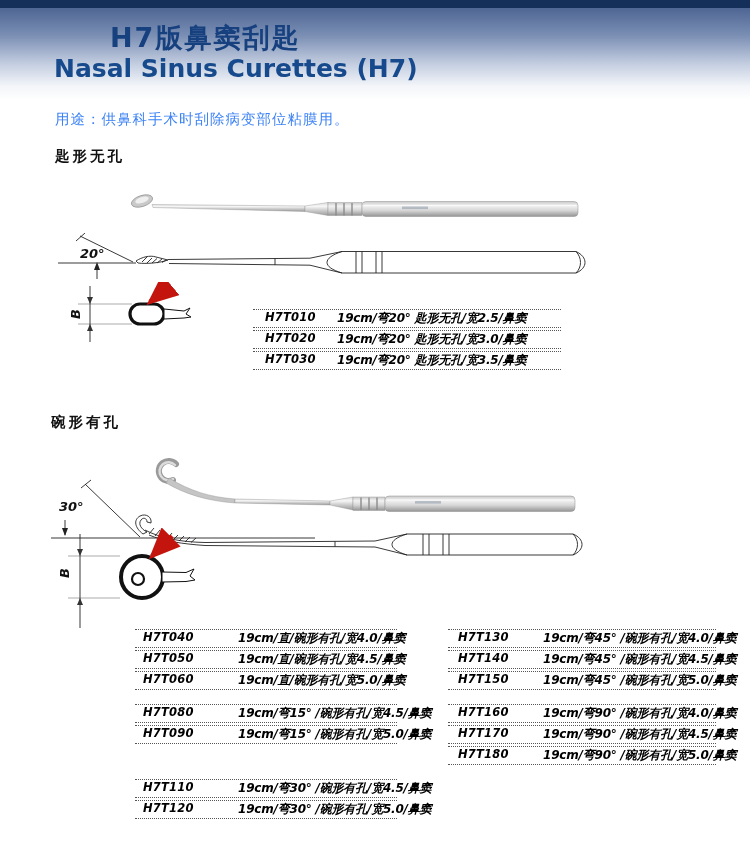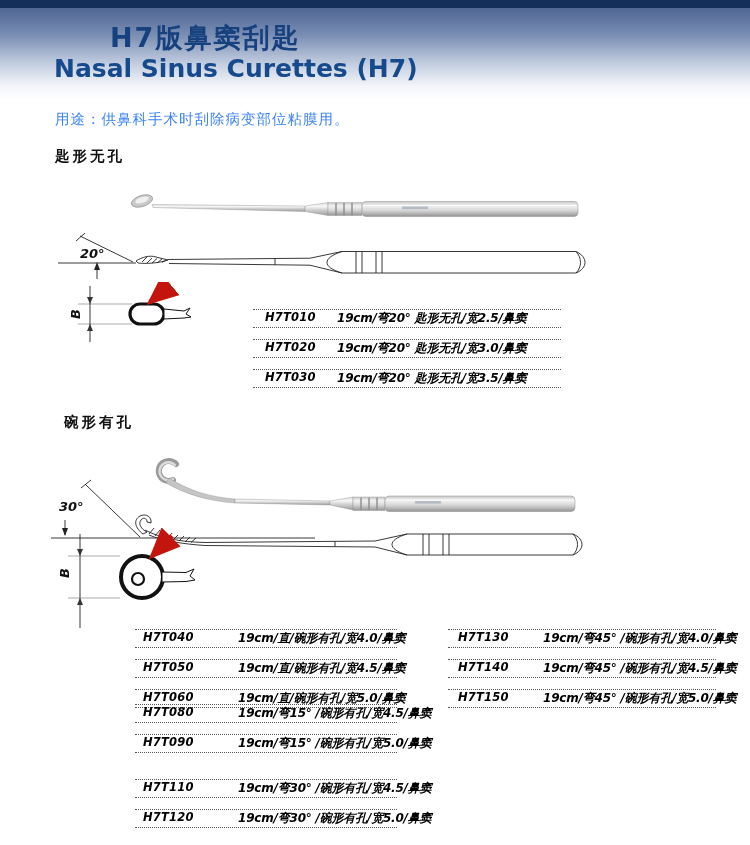--- a/index.html
+++ b/index.html
@@ -12,34 +12,34 @@
   .hgrad  { position:absolute; left:0; top:8px; width:750px; height:92px;
             background:linear-gradient(to bottom,#4e6694 0%,#7b8fb4 30%,#c6d0e2 62%,#f3f5f9 85%,#ffffff 100%); }
   .title-zh { position:absolute; left:110px; top:20px; font-size:27px; font-weight:bold;
               color:#17407f; letter-spacing:2px; }
   .title-en { position:absolute; left:54px; top:54px; font-size:25px; 
               font-weight:600; color:#174a8c; }
   
   .usage { position:absolute; left:55px; top:110px; font-size:14.5px; color:#3b82f6; letter-spacing:1px; }
   .sec-label { position:absolute; font-size:14.5px; font-weight:600; color:#111; letter-spacing:3px; }
   #label1 { left:55px; top:147px; }
-  #label2 { left:64px; top:413px; }
+  #label2 { left:51px; top:413px; }
   
   .absvg { position:absolute; }
   #photo1 { left:100px; top:183px; }
   #line1  { left:50px;  top:233px; }
   #xsec1  { left:66px;  top:282px; }
   #photo2 { left:95px;  top:452px; }
   #line2  { left:45px;  top:478px; }
   #xsec2  { left:58px;  top:528px; }
   
   .ptable { position:absolute; }
   .trow { display:flex; height:17px;
           border-top:1px dotted #555; border-bottom:1px dotted #555; }
-  .trow + .trow { margin-top:11px; }
+  .trow + .trow { margin-top:2px; }
   .model { font-weight:bold; font-style:italic; font-size:11.5px; color:#000;
            padding-left:12px; letter-spacing:.2px; }
   .spec  { font-weight:bold; font-style:italic; font-size:12px; color:#000;
            letter-spacing:-.2px; white-space:nowrap; }
   #table1 { left:253px; top:309px; width:308px; }
   #table1 .model { flex:0 0 72px; }
   .ltable { left:135px; width:262px; }
   .ltable .model { flex:0 0 95px; padding-left:8px; }
   .rtable { left:448px; width:268px; }
   .rtable .model { flex:0 0 85px; padding-left:10px; }
@@ -252,14 +252,28 @@
     <div class="trow">
       <span class="model">H7T140</span>
       <span class="spec">19cm/弯45° /碗形有孔/宽4.5/鼻窦</span>
     </div>
     <div class="trow">
       <span class="model">H7T150</span>
       <span class="spec">19cm/弯45° /碗形有孔/宽5.0/鼻窦</span>
     </div>
   </div>
 
+  <div class="ptable rtable" id="tR2">
+    <div class="trow">
+      <span class="model">H7T160</span>
+      <span class="spec">19cm/弯90° /碗形有孔/宽4.0/鼻窦</span>
+    </div>
+    <div class="trow">
+      <span class="model">H7T170</span>
+      <span class="spec">19cm/弯90° /碗形有孔/宽4.5/鼻窦</span>
+    </div>
+    <div class="trow">
+      <span class="model">H7T180</span>
+      <span class="spec">19cm/弯90° /碗形有孔/宽5.0/鼻窦</span>
+    </div>
+  </div>
 
 </div>
 
 </body></html>

